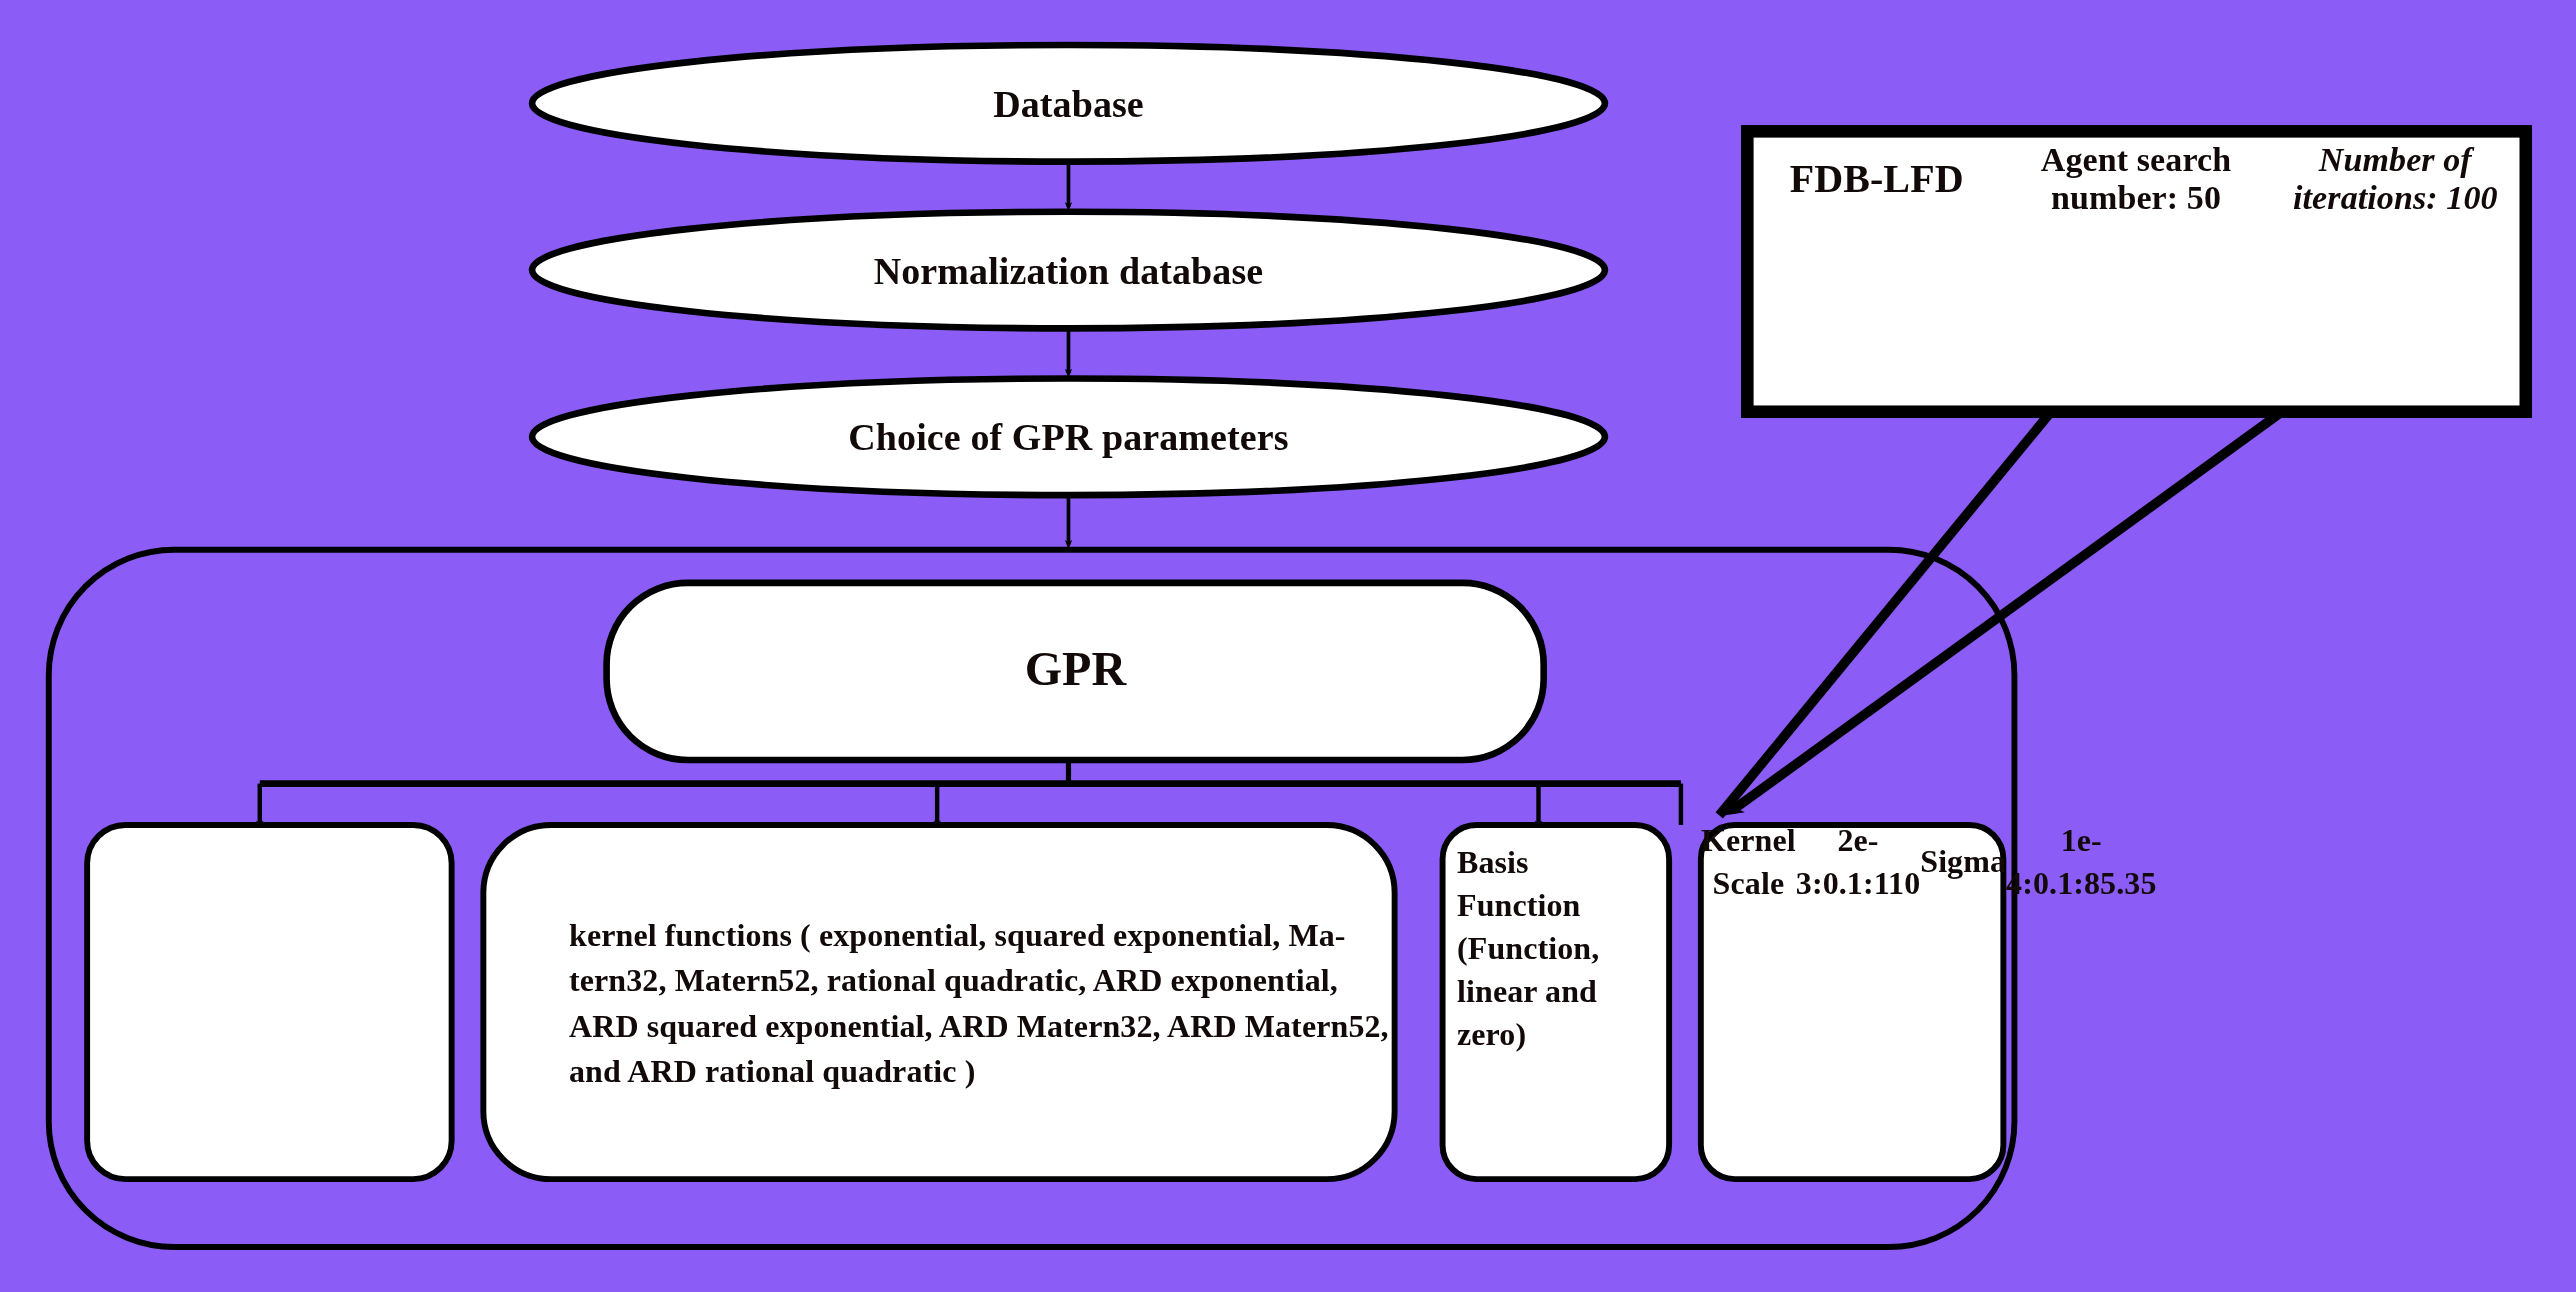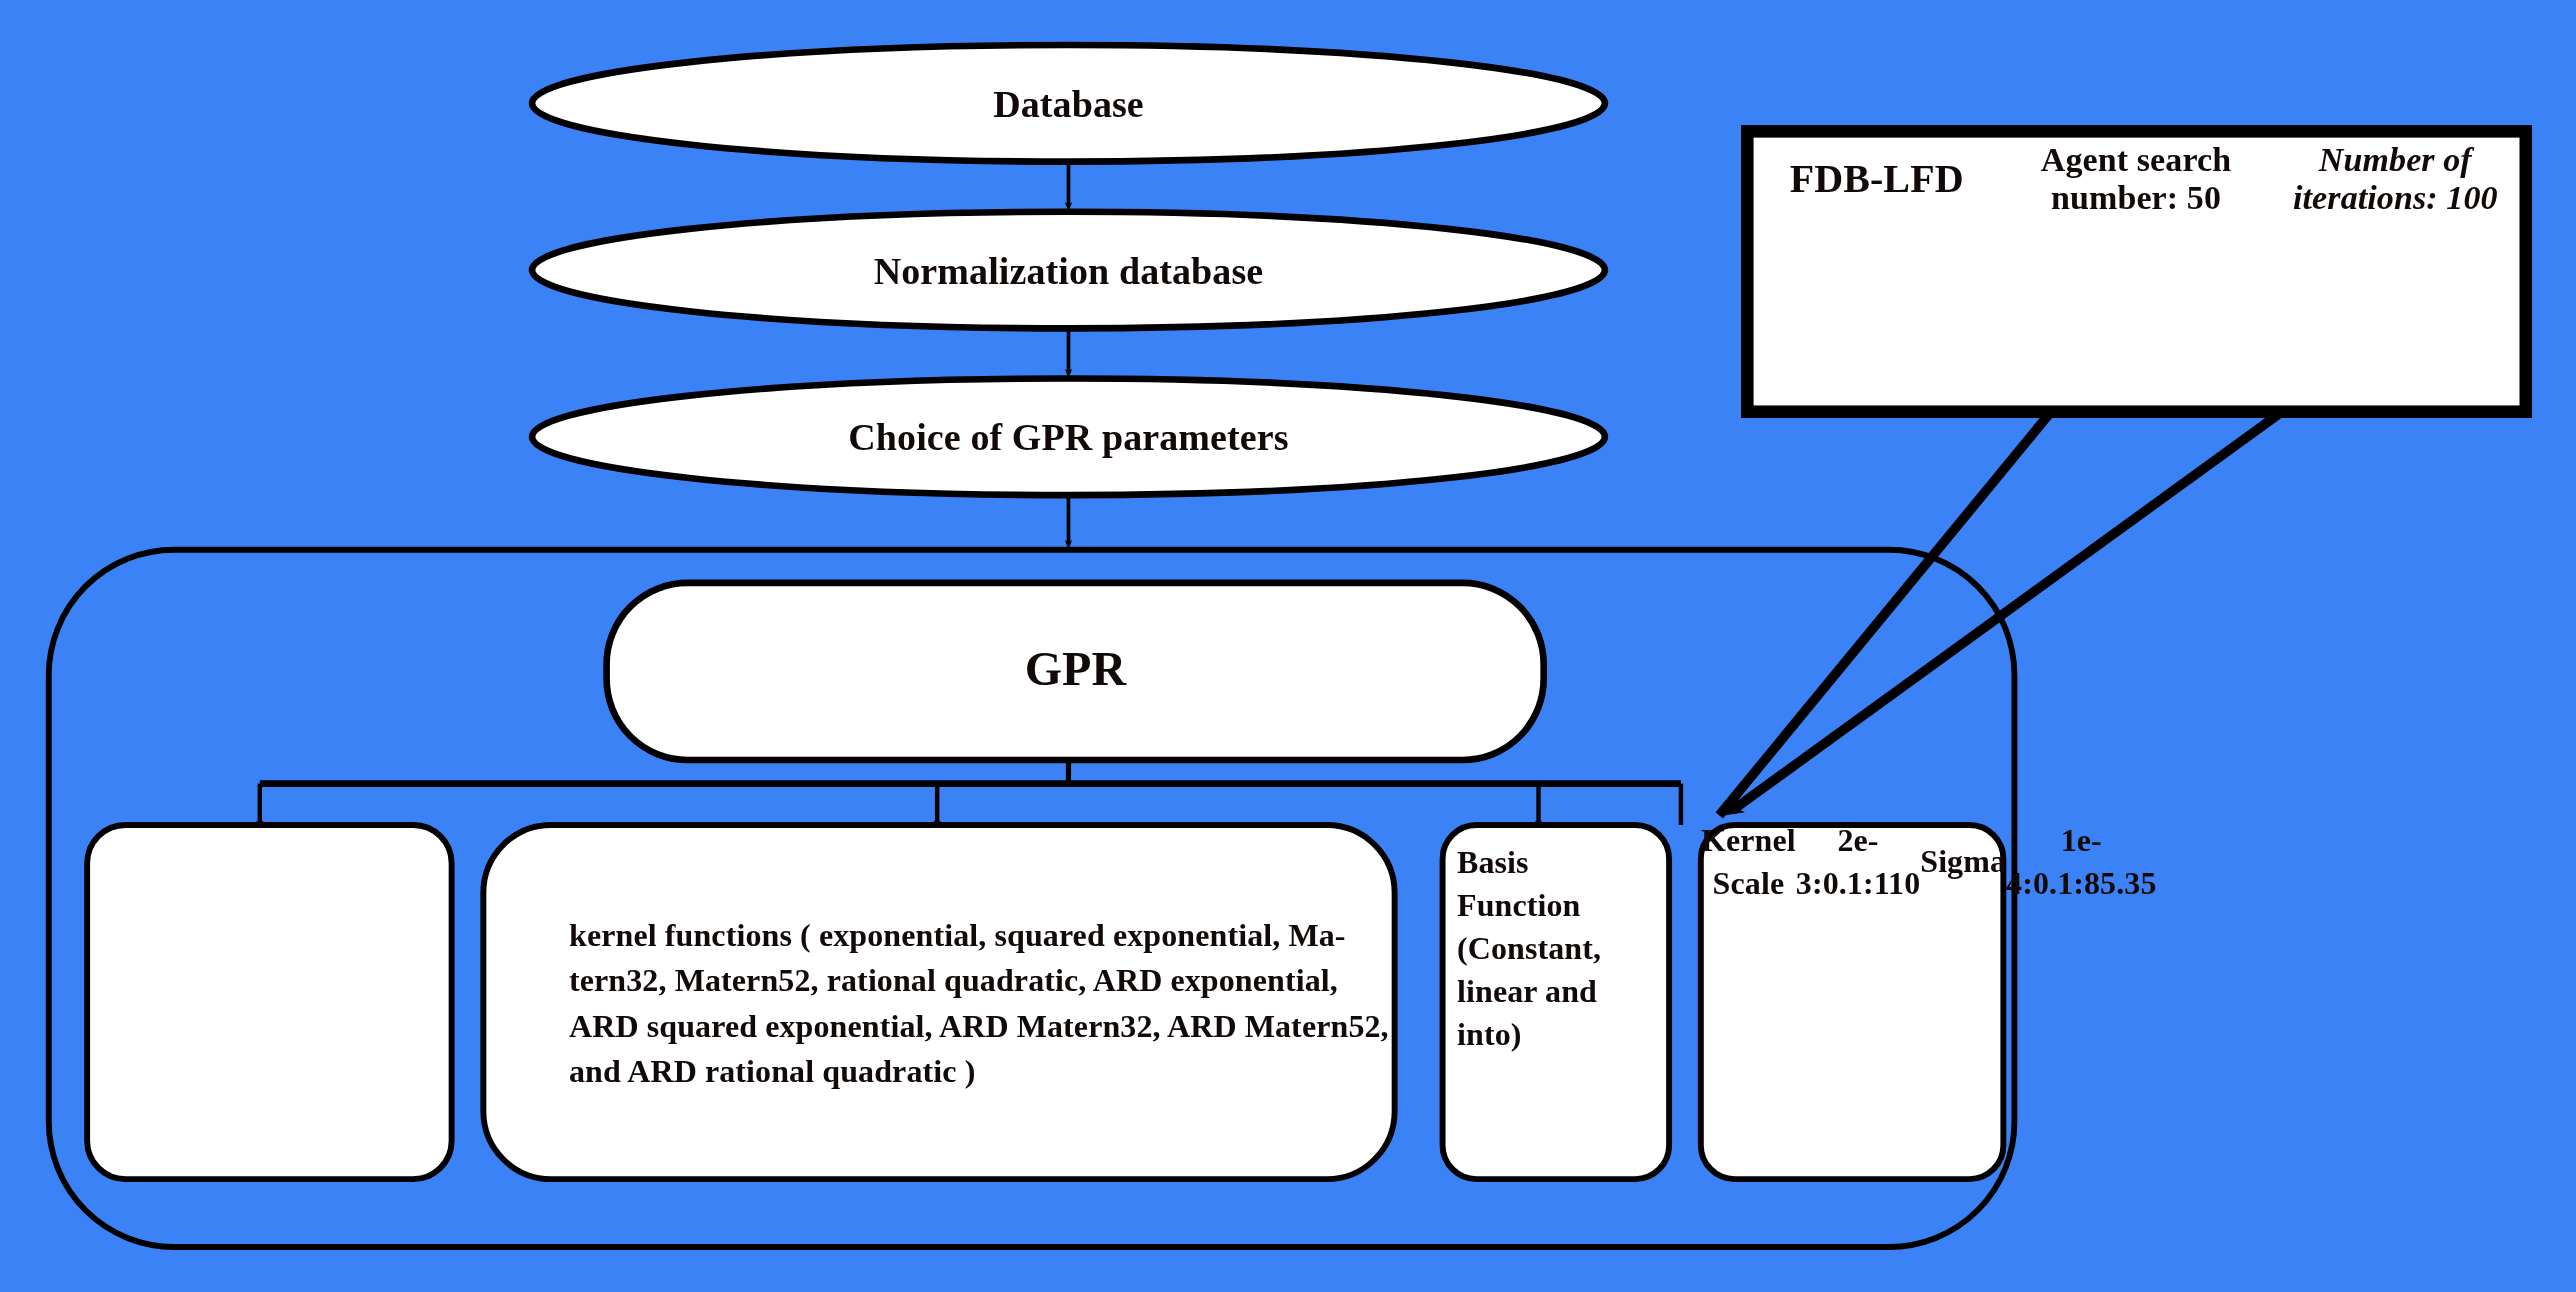--- a/index.html
+++ b/index.html
@@ -1,18 +1,18 @@
 <!DOCTYPE html>
 <html style="font-size:11.8px"><head>
 <meta charset="utf-8">
 <style>
   html,body{margin:0;padding:0;background:#ffffff;}
   body{width:2576px;height:1292px;overflow:hidden;
        font-family:"Liberation Serif","DejaVu Serif",serif;}
-  #stage{position:relative;width:2576px;height:1292px;background:#3b82f6;}
+  #stage{position:relative;width:2576px;height:1292px;background:#8b5cf6;}
   svg{position:absolute;left:0;top:0;width:2576px;height:1292px;}
   .node-label{position:absolute;display:flex;align-items:center;justify-content:center;
               text-align:center;font-weight:bold;color:#120a08;
               font-family:"Liberation Serif","DejaVu Serif",serif;
               letter-spacing:0.1px;pointer-events:none;}
   .lbl-ellipse{font-size:38px;}
   .lbl-gpr{font-size:48px;}
   .lbl-fdb-title{font-size:40px;}
   .lbl-fdb-line{font-size:34px;}
   .lbl-db3{font-size:37px;line-height:1.32;}
@@ -81,21 +81,21 @@
   <div class="fdb-stack" style="left:1747px;top:155px;width:778px;">
     <div class="node-label lbl-fdb-title" style="position:relative;width:100%;height:47px;">FDB-LFD</div>
     <div class="fdb-gap"></div>
     <div class="node-label lbl-fdb-line" style="position:relative;width:100%;height:44px;">Agent search number: 50</div>
     <div class="node-label lbl-fdb-line" style="position:relative;width:100%;height:44px;font-style:italic;">Number of iterations: 100</div>
   </div>
 
 
   <div class="node-label lbl-kernels" style="left:525px;top:867px;width:830px;height:273px;">kernel functions ( exponential, squared exponential, Ma-tern32, Matern52, rational quadratic, ARD exponential, ARD squared exponential, ARD Matern32, ARD Matern52, and ARD rational quadratic )</div>
 
-  <div class="node-label lbl-basis" style="left:1457px;top:841px;width:203px;height:295px;">Basis Function (Constant, linear and into)</div>
+  <div class="node-label lbl-basis" style="left:1457px;top:841px;width:203px;height:295px;">Basis Function (Function, linear and zero)</div>
 
   <div class="fdb-stack" style="left:1701px;top:841px;width:303px;">
     <div class="node-label lbl-kscale" style="position:relative;width:100%;height:41px;align-items:center;">Kernel Scale</div>
     <div class="node-label lbl-kscale" style="position:relative;width:100%;height:41px;align-items:center;">2e-3:0.1:110</div>
     <div class="node-label lbl-kscale" style="position:relative;width:100%;height:41px;align-items:center;">Sigma</div>
     <div class="node-label lbl-kscale" style="position:relative;width:100%;height:41px;align-items:center;">1e-4:0.1:85.35</div>
   </div>
 
 </div>
 

